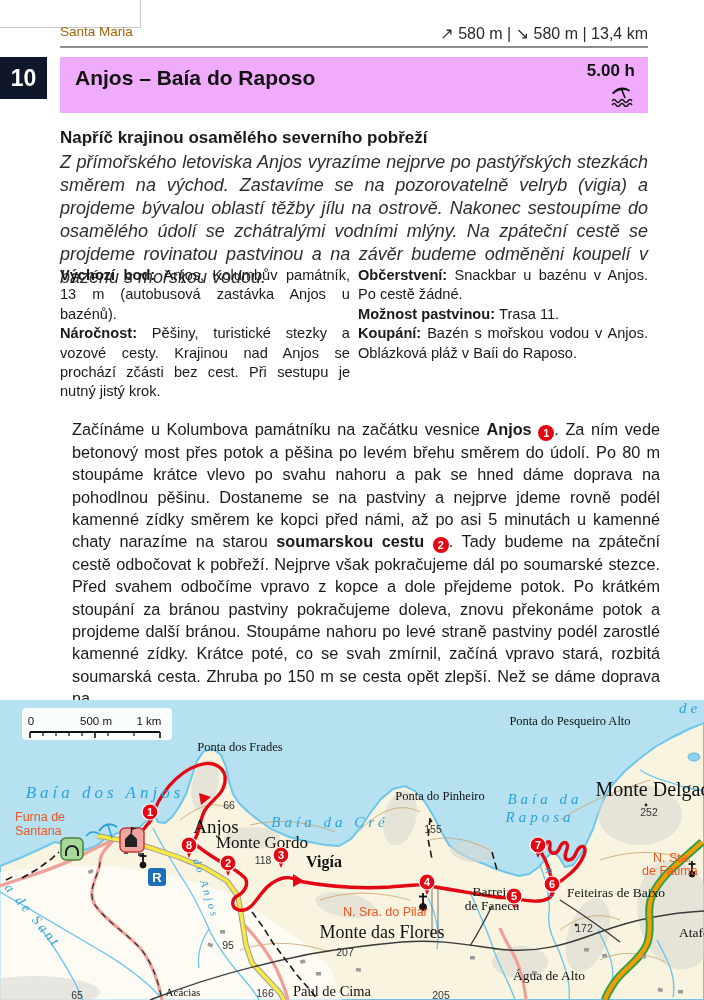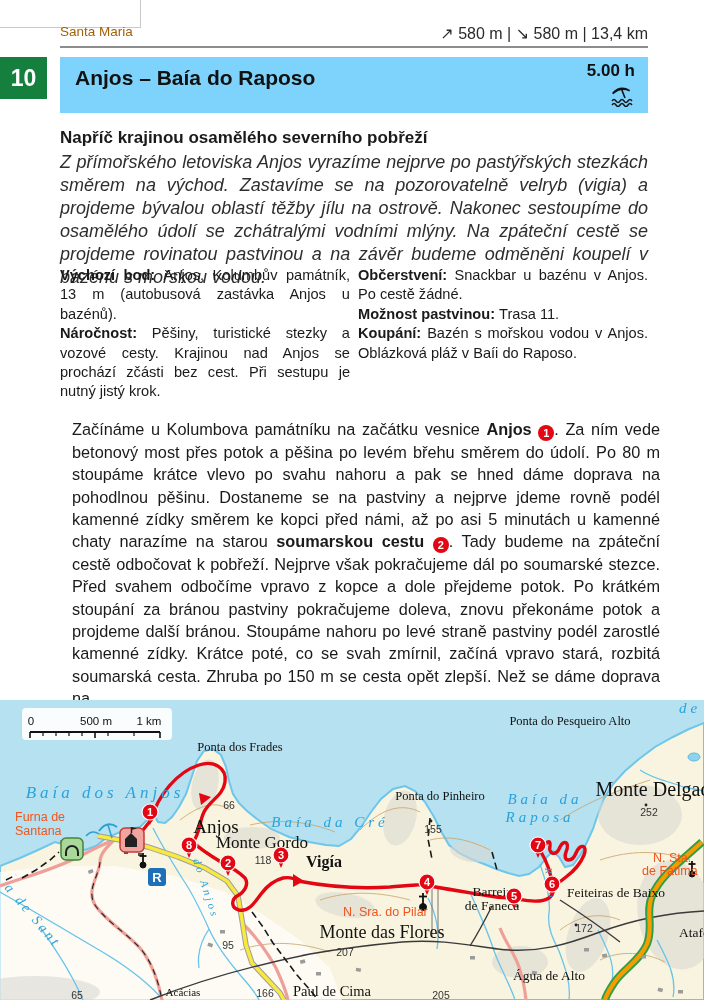--- a/index.html
+++ b/index.html
@@ -4,23 +4,23 @@
 <style>
   html,body{margin:0;padding:0;background:#fff;}
   .page{position:relative;width:704px;height:1000px;background:#fff;overflow:hidden;
         font-family:"Liberation Sans",sans-serif;color:#1a1a1a;}
   
   .corner-box{position:absolute;left:0;top:0;width:140px;height:27px;
               border-right:1px solid #c9c9c9;border-bottom:1px solid #c9c9c9;background:#fff;}
   .region{position:absolute;left:60px;top:24px;font-size:13.5px;color:#a16207;}
   .stats{position:absolute;right:56px;top:24px;font-size:16px;color:#2b2b2b;}
   .header-rule{position:absolute;left:60px;top:46px;width:588px;height:1.5px;background:#8d8d8d;}
-  .route-num{position:absolute;left:0;top:57px;width:47px;height:42px;background:#15803d;
+  .route-num{position:absolute;left:0;top:57px;width:47px;height:42px;background:#0f172a;
              color:#fff;font-weight:bold;font-size:23px;display:flex;align-items:center;justify-content:center;}
-  .banner{position:absolute;left:60px;top:57px;width:588px;height:56px;background:#7dd3fc;}
+  .banner{position:absolute;left:60px;top:57px;width:588px;height:56px;background:#f0abfc;}
   .banner-title{position:absolute;left:15px;top:9px;font-size:21px;font-weight:bold;color:#111;}
   .banner-duration{position:absolute;right:13px;top:4px;font-size:17px;font-weight:bold;color:#111;}
   .banner-activity{position:absolute;right:14px;bottom:2px;}
   
   .intro-heading{position:absolute;left:60px;top:128px;width:588px;font-size:17px;font-weight:bold;}
   .intro-text{position:absolute;left:60px;top:151px;width:588px;font-size:18px;line-height:23px;
               font-style:italic;color:#2e2e2e;text-align:justify;margin:0;}
   
   .info-col{position:absolute;top:266px;width:290px;font-size:14.6px;line-height:19.4px;}
   .info-col.left{left:60px;}

